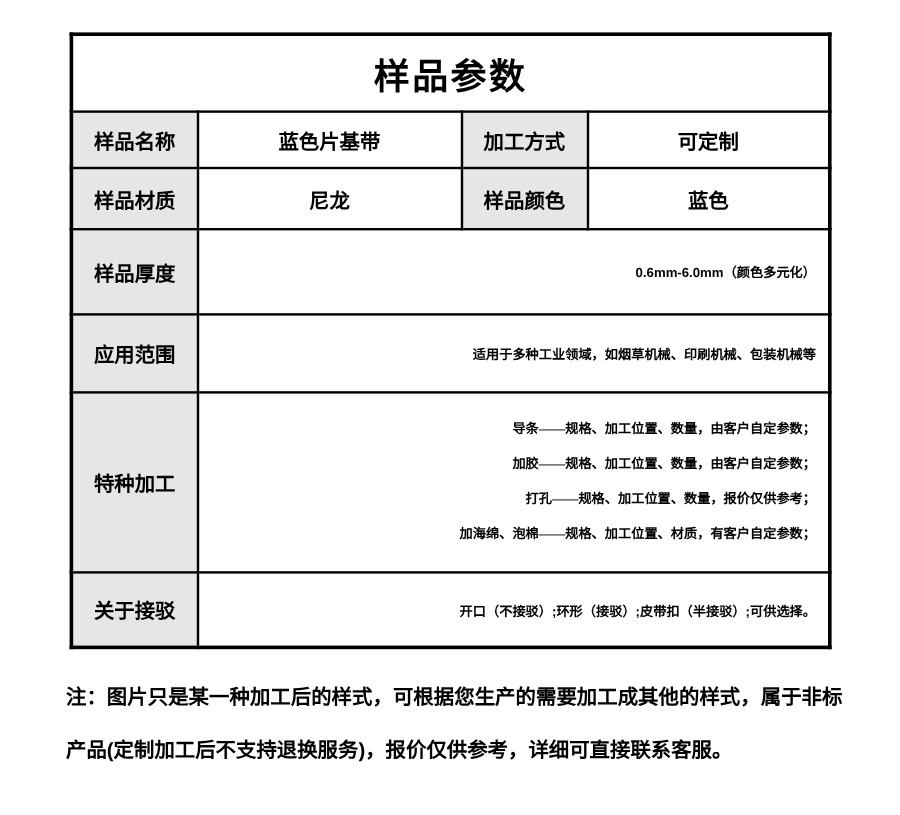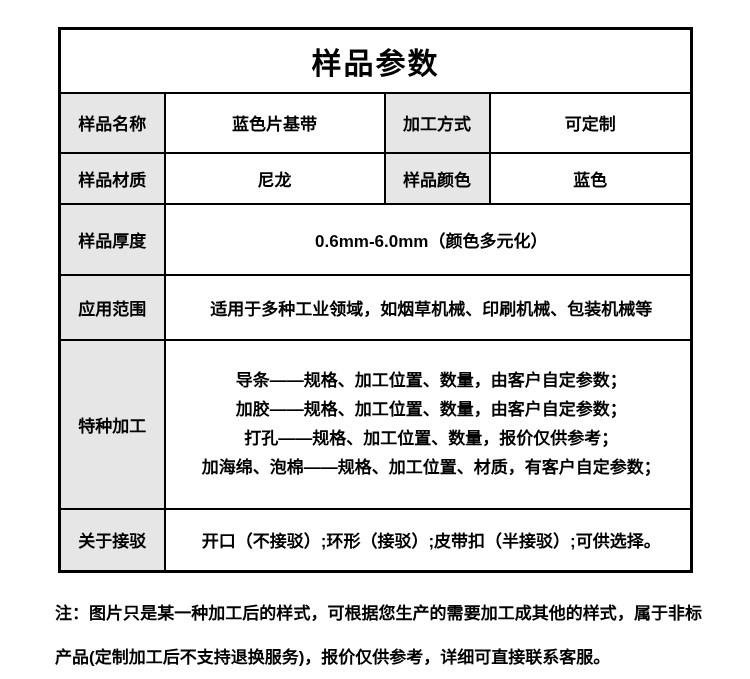--- a/index.html
+++ b/index.html
@@ -43,31 +43,31 @@
     text-align: center;
     padding: 0 4px;
   }
   td.value-center {
     font-size: 17px;
     text-align: center;
     background: #ffffff;
     padding: 0 6px;
   }
   td.value-left {
-    font-size: 17px;
-    text-align: center;
+    font-size: 11px;
+    text-align: right;
     background: #ffffff;
     padding-left: 17px;
     padding-right: 10px;
   }
-  tr.row-pair-1 td { height: 60px; }
+  tr.row-pair-1 td { height: 47px; }
   tr.row-pair-2 td { height: 51px; margin-top: 20px; }
   tr.row-thickness td { height: 71px; }
   tr.row-application td { height: 65px; }
-  tr.row-special td { height: 169px; }
+  tr.row-special td { height: 150px; font-family: Liberation Serif, serif; }
   tr.row-joint td { height: 63px; }
   .special-line {
     line-height: 29px;
     white-space: nowrap;
   }
   p.note {
     margin: 19px 48px 0 55px;
     font-size: 17px;
     font-weight: bold;
     line-height: 44px;

